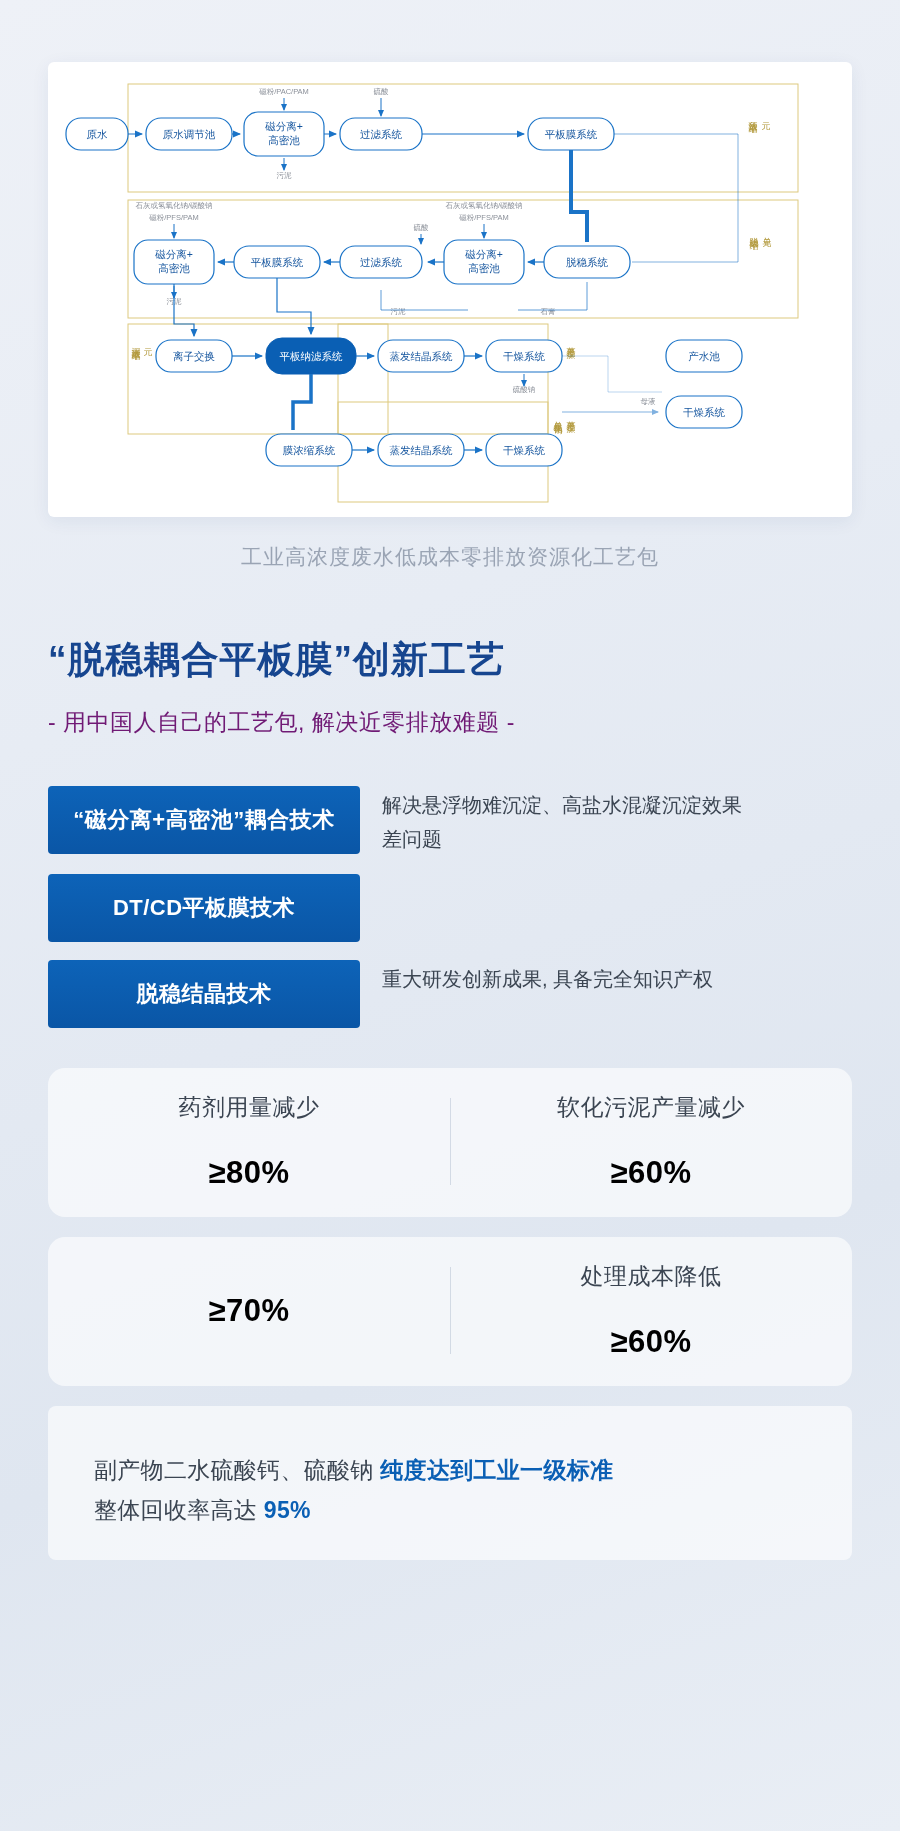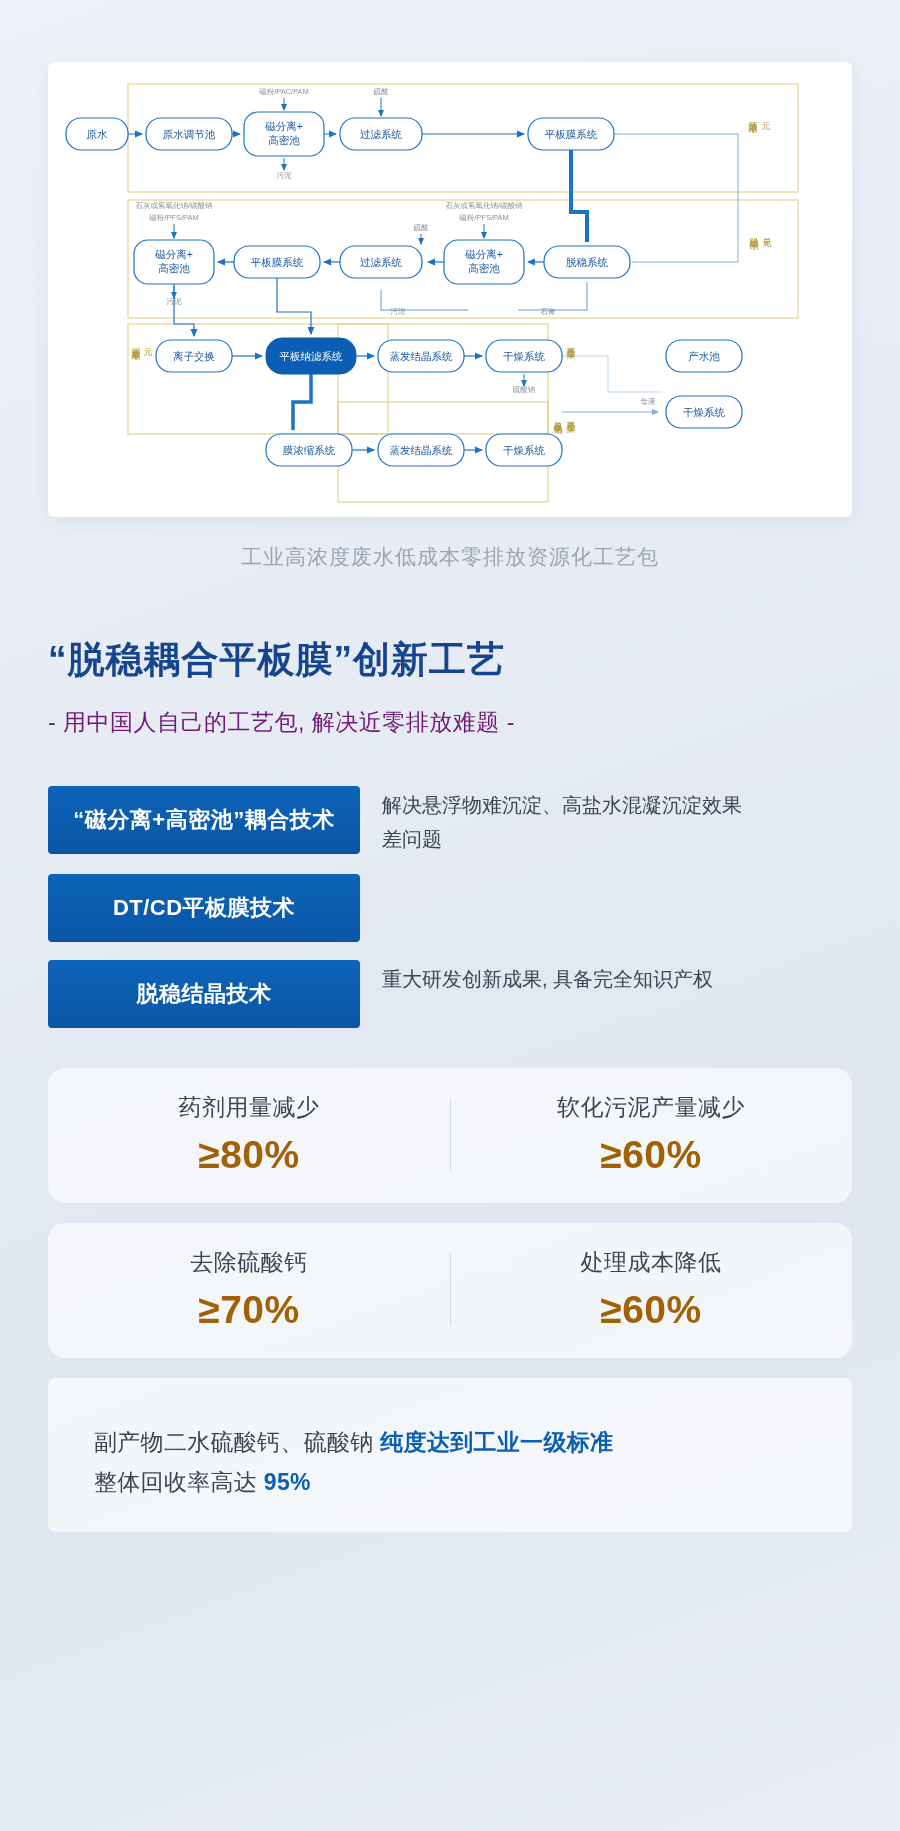--- a/index.html
+++ b/index.html
@@ -121,24 +121,24 @@
     bottom: 6px;
     width: 1px;
     background: rgba(150, 165, 190, 0.35);
   }
   .stat-label {
     font-size: 23px;
     color: #3b4552;
     letter-spacing: 0.5px;
   }
   .stat-value {
-    font-size: 39px;
+    font-size: 31px;
     font-weight: bold;
-    color: #a16207;
-    margin-top: 10px;
+    color: #000000;
+    margin-top: 32px;
     letter-spacing: 0.5px;
   }
 
   
   .note-card {
     background: rgba(255, 255, 255, 0.62);
     border-radius: 8px;
     margin-top: 20px;
     padding: 44px 46px 30px;
     box-sizing: border-box;
@@ -342,21 +342,20 @@
       <div class="stat-value">≥80%</div>
     </div>
     <div class="stat-cell">
       <div class="stat-label">软化污泥产量减少</div>
       <div class="stat-value">≥60%</div>
     </div>
   </div>
 
   <div class="stats-card">
     <div class="stat-cell">
-      <div class="stat-label">去除硫酸钙</div>
       <div class="stat-value">≥70%</div>
     </div>
     <div class="stat-cell">
       <div class="stat-label">处理成本降低</div>
       <div class="stat-value">≥60%</div>
     </div>
   </div>
 
   <div class="note-card">
     <div class="note-line">

